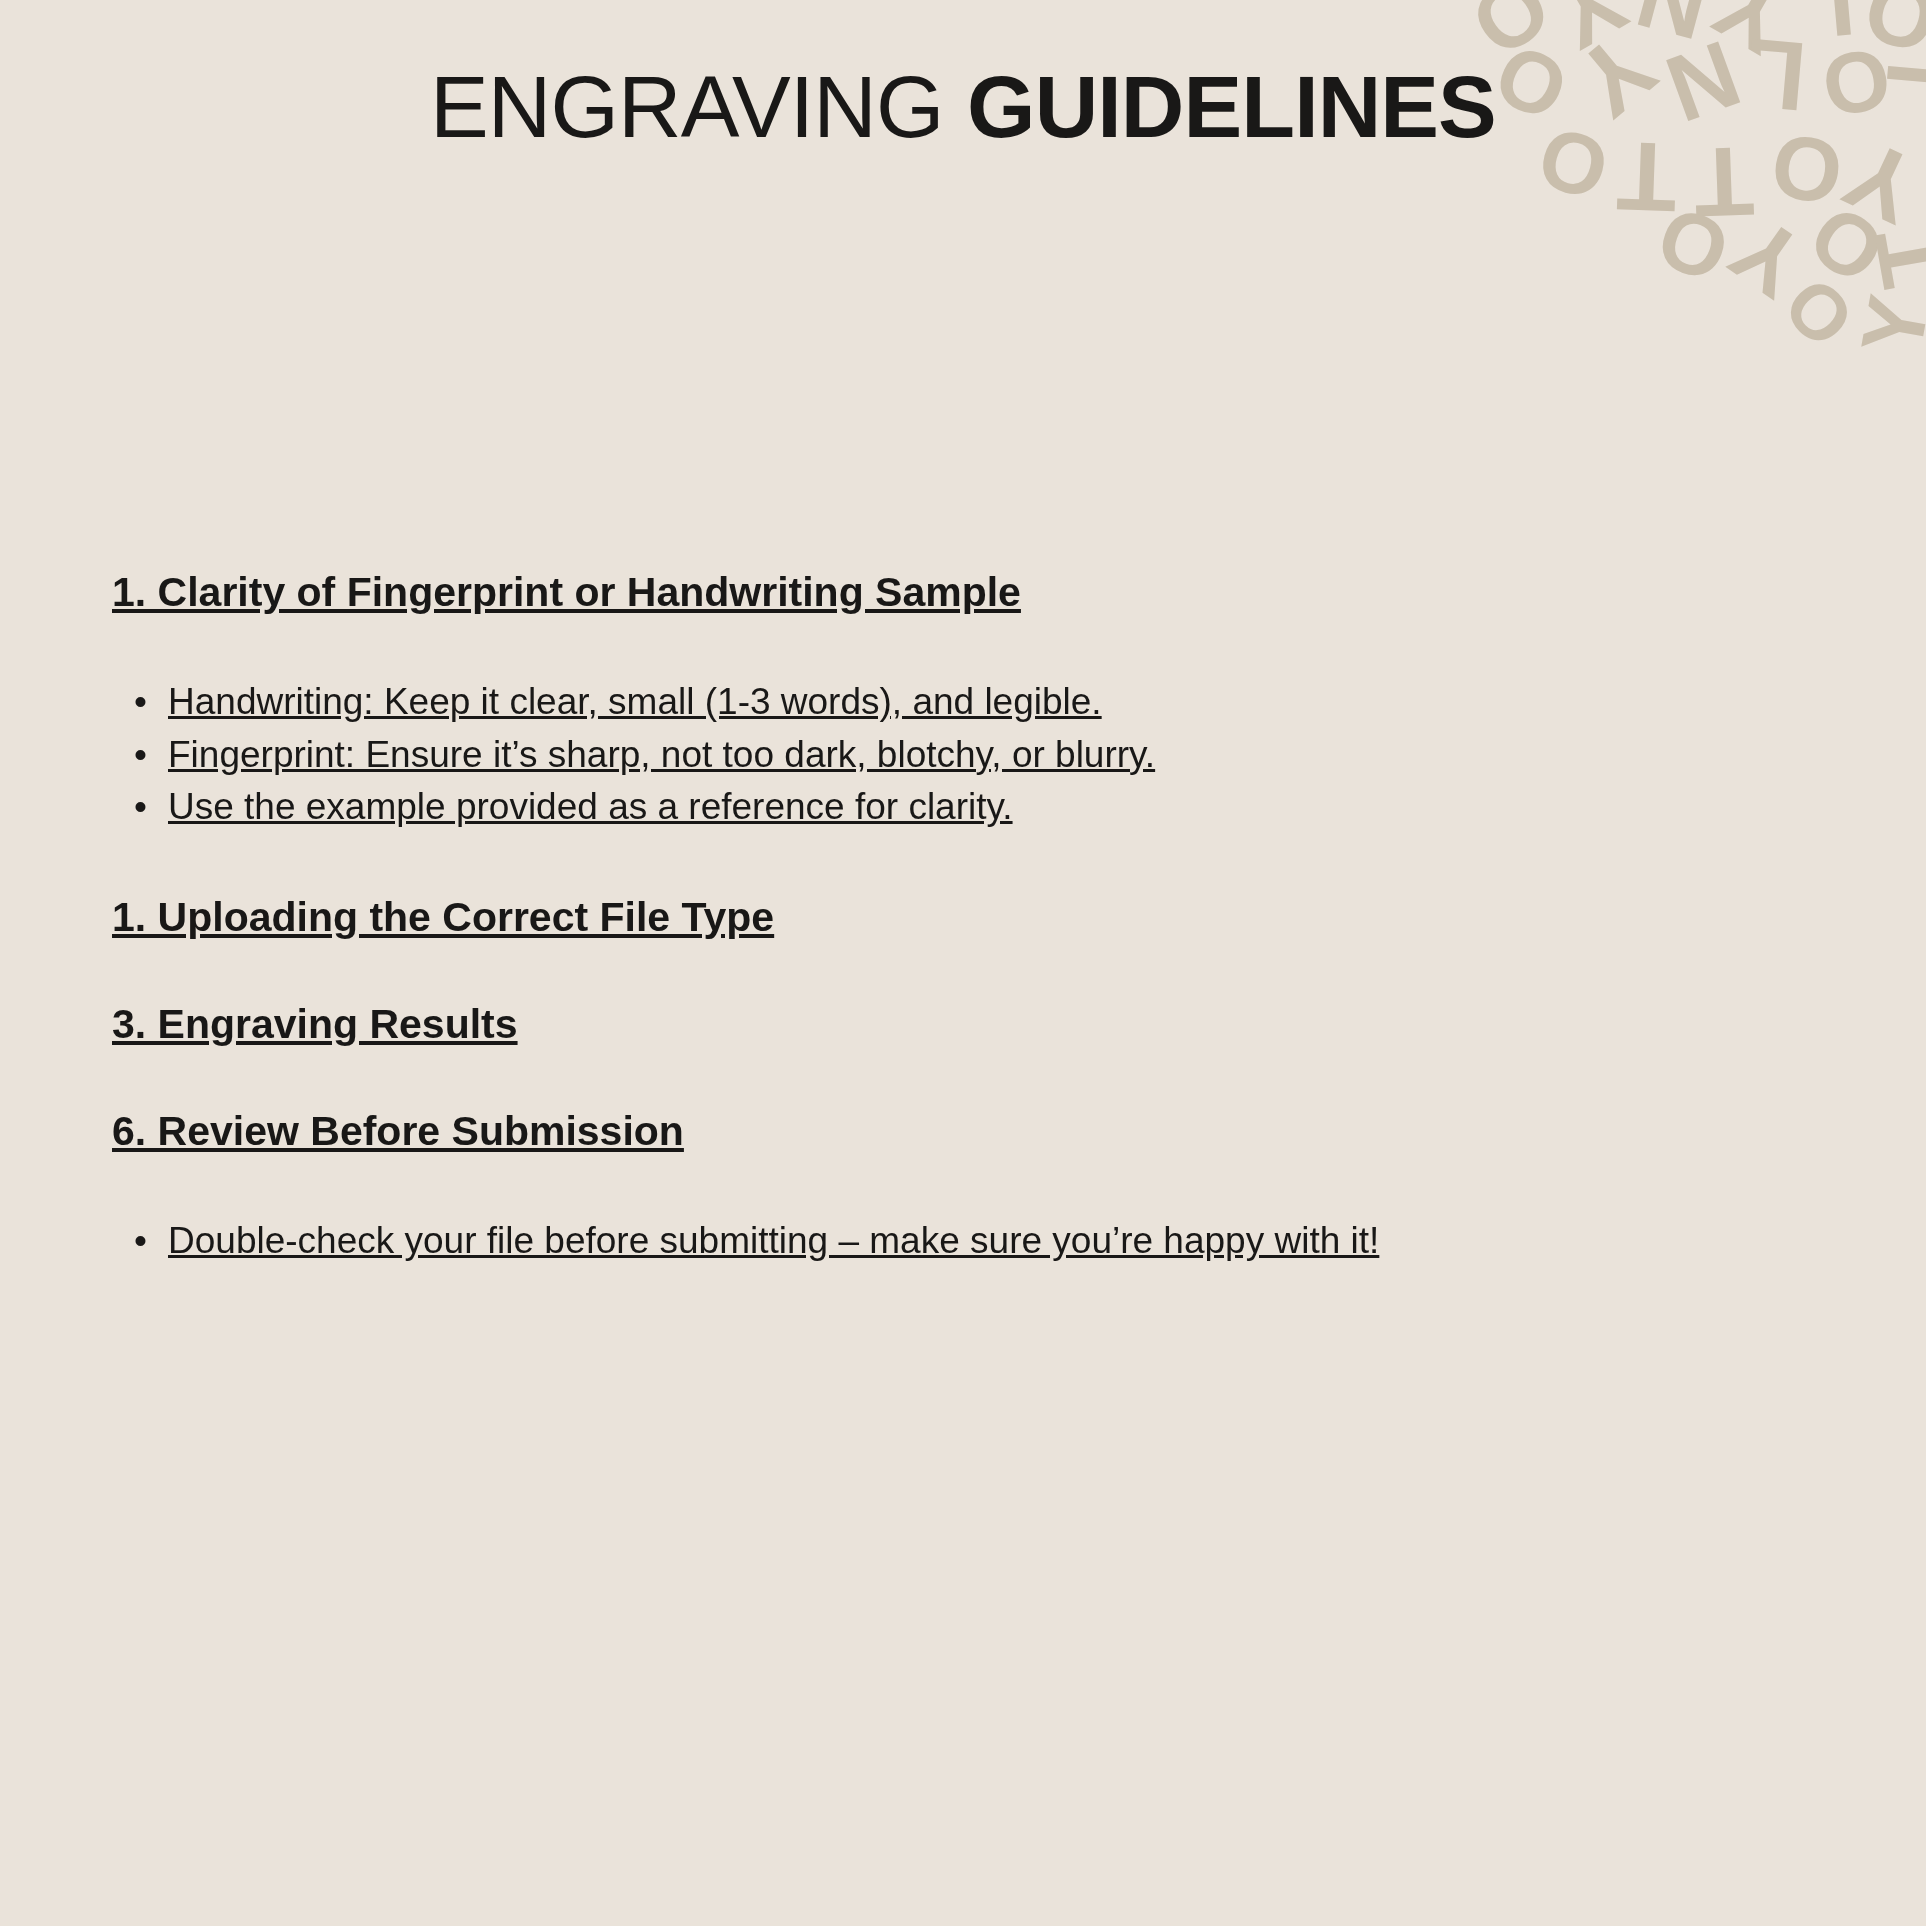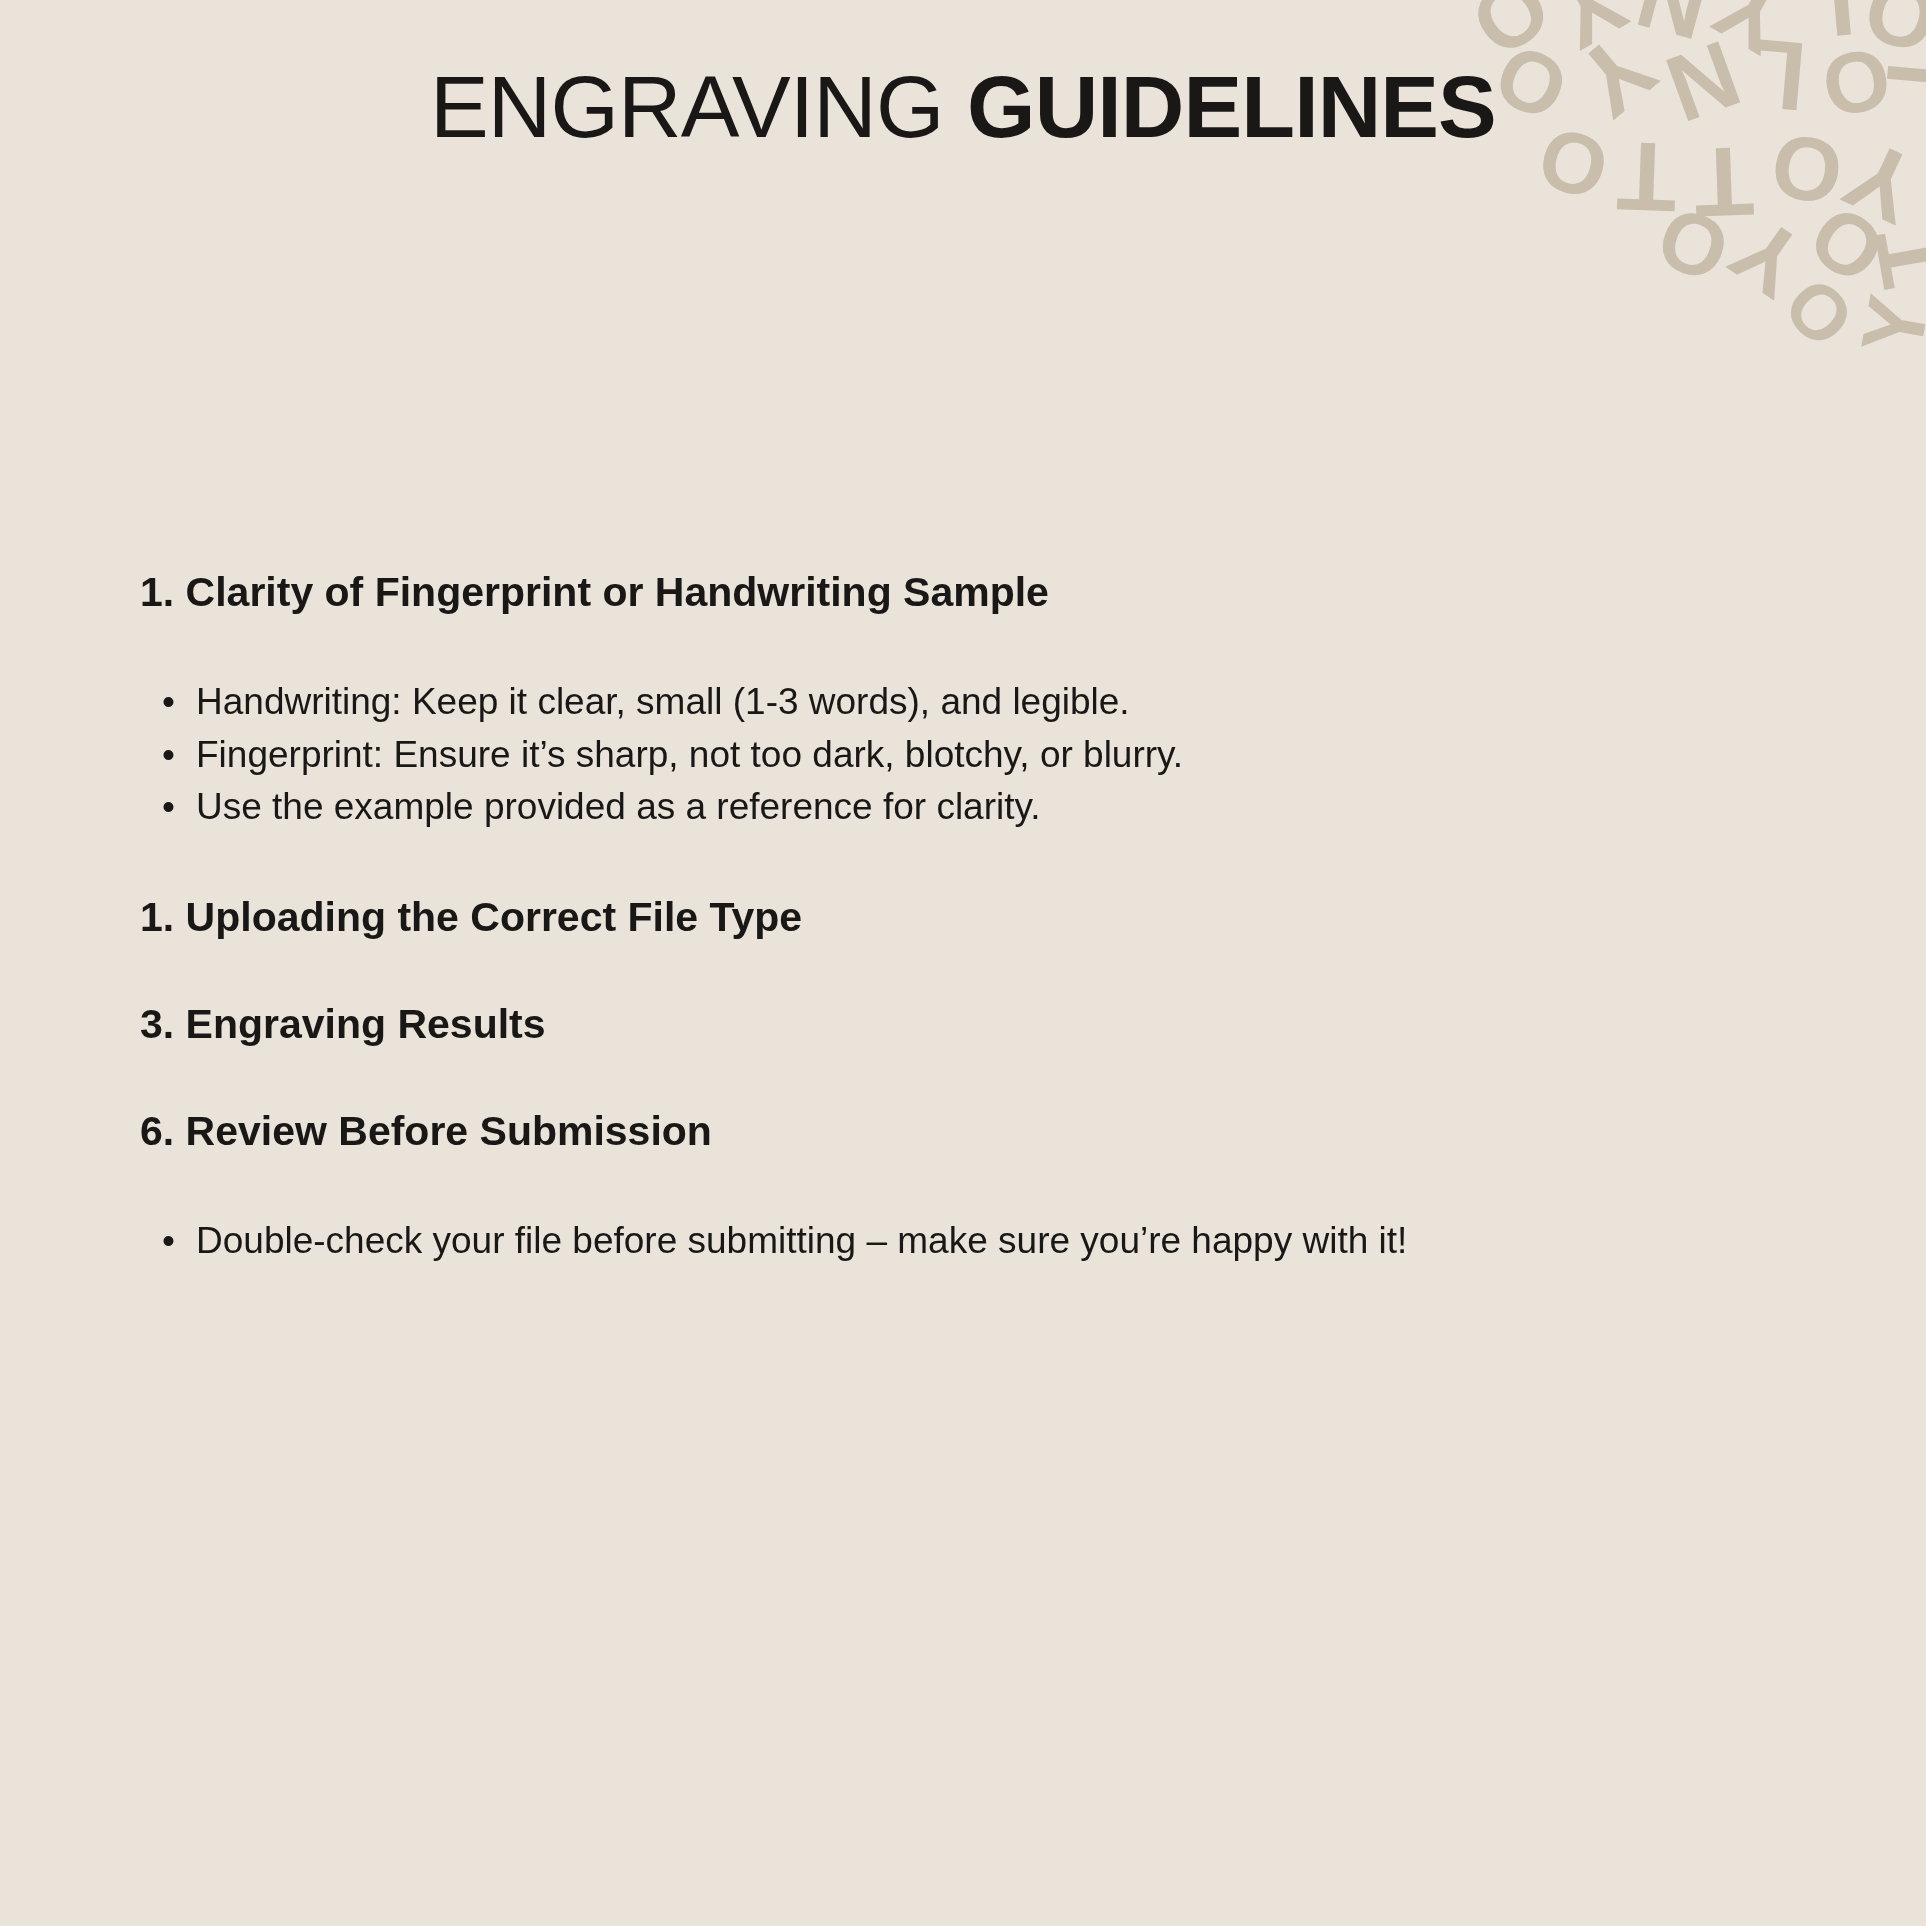--- a/index.html
+++ b/index.html
@@ -30,21 +30,21 @@
     letter-spacing:-2.6px;
     margin:141px 0 0 0;
   }
   .poster-title{
     font-size:88px;
     font-weight:400;
     letter-spacing:-0.9px;
     margin:56px 0 15px 0;
   }
   .poster-title .bold{font-weight:700;}
-  .content{position:absolute;left:140px;top:569px;width:1721px;}
+  .content{position:absolute;left:112px;top:569px;width:1721px;text-decoration:underline;}
   .content h3{
     font-size:41px;
     font-weight:700;
     line-height:1.15;
     margin:0 0 60px 0;
   }
   .content ul{
     list-style:none;
     margin:0 0 60px 0;
     padding:0 0 0 56px;

